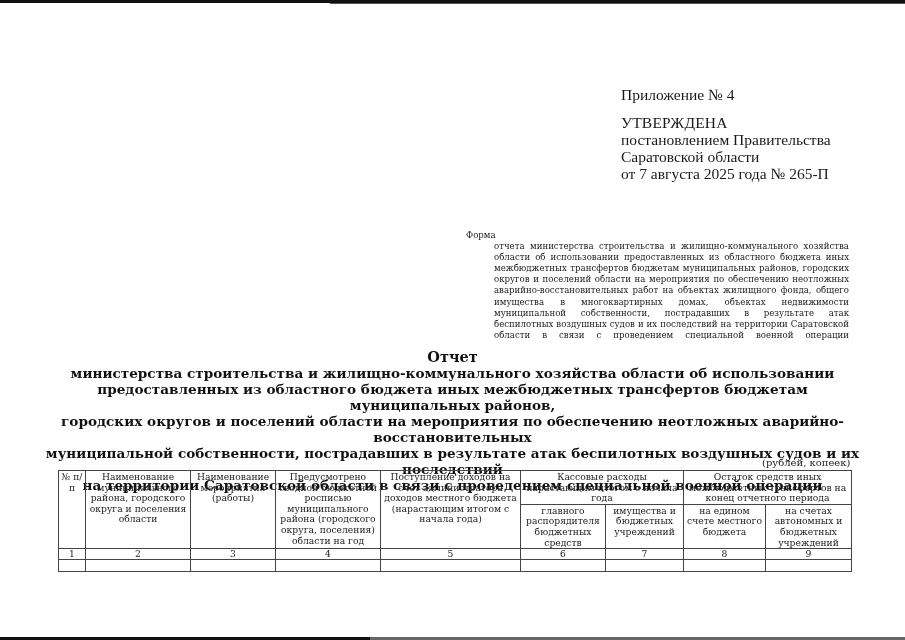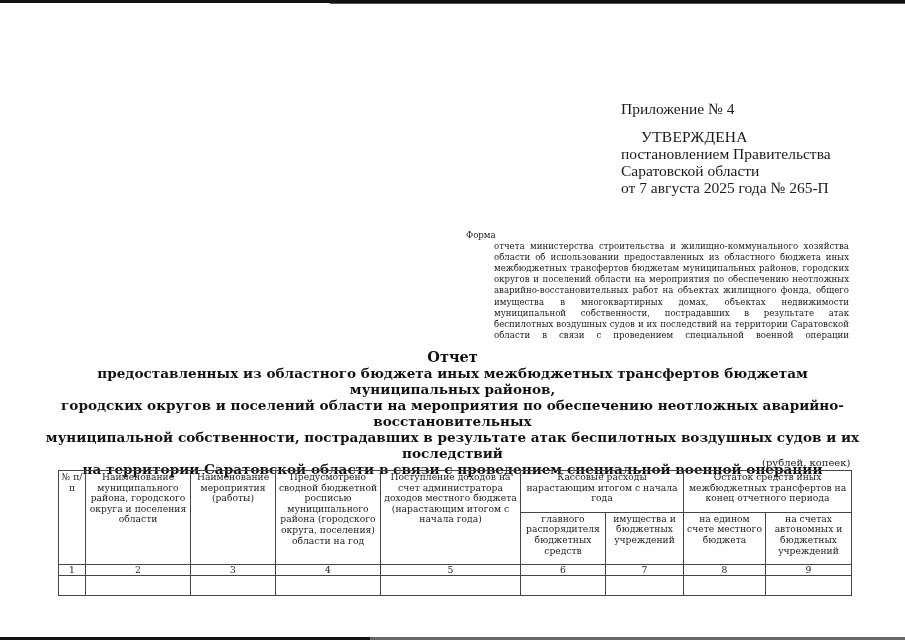--- a/index.html
+++ b/index.html
@@ -6,43 +6,43 @@
   body {
     width: 905px; height: 640px; position: relative; overflow: hidden;
     background: #ffffff; color: #111;
     font-family: "DejaVu Serif", "Liberation Serif", serif;
   }
   .scan-top { position: absolute; left: 0; top: 0; width: 905px; height: 3px; background: #111; }
   .scan-top2 { position: absolute; left: 330px; top: 3px; width: 575px; height: 1px; background: #555; }
   .scan-bottom { position: absolute; left: 0; top: 637px; width: 905px; height: 3px; background: #111; }
   .scan-bottom2 { position: absolute; left: 370px; top: 637px; width: 535px; height: 3px; background: #666; }
 
-  .approval { position: absolute; left: 621px; top: 100px; font-family: "Liberation Serif", serif; color: #1a1a1a; }
+  .approval { position: absolute; left: 621px; top: 86px; font-family: "Liberation Serif", serif; color: #1a1a1a; }
   .approval .appendix { font-size: 15.5px; line-height: 18px; margin-bottom: 10px; }
-  .approval .approved { font-size: 15.5px; line-height: 17px; letter-spacing: 0.2px; margin-left: 20px; }
+  .approval .approved { font-size: 15.5px; line-height: 17px; letter-spacing: 0.2px; }
   .approval .line { font-size: 15.5px; line-height: 17px; }
 
   .form-block { position: absolute; left: 466px; top: 230px; width: 383px; font-size: 8.6px; line-height: 11.1px; color: #222; }
   .form-block .form-title { text-align: left; margin-bottom: 0; }
   .form-block .form-desc { text-align: justify; margin-left: 28px; }
   .form-block .form-desc:after { content: ""; display: inline-block; width: 100%; }
 
   .report { position: absolute; left: 40px; top: 349px; width: 825px; text-align: center; font-weight: bold; color: #111; }
   .report .report-title { font-size: 14.5px; line-height: 16px; }
   .report .report-sub { font-size: 13.6px; line-height: 16px; }
 
   .units { position: absolute; left: 762px; top: 457px; font-size: 10px; color: #222; }
 
   table.report-table {
     position: absolute; left: 58px; top: 470px;
     border-collapse: collapse; font-size: 9.2px; line-height: 10.6px; color: #222;
     table-layout: fixed; width: 793px;
   }
   table.report-table td {
-    border: 1px solid #444; text-align: center; vertical-align: top; padding: 1px 2px 8px 2px;
+    border: 1px solid #444; text-align: center; vertical-align: top; padding: 1px 2px 0 2px;
   }
   table.report-table tr.num-row td { height: 10px; line-height: 10px; padding: 0; vertical-align: middle; }
   table.report-table tr.empty-row td { height: 10px; }
 </style>
 </head>
 <body>
 
 <div class="scan-top"></div>
 <div class="scan-top2"></div>
 <div class="scan-bottom"></div>
@@ -56,20 +56,21 @@
   <div class="line">от 7 августа 2025 года № 265-П</div>
 </div>
 
 <div class="form-block">
   <div class="form-title">Форма</div>
   <div class="form-desc">отчета министерства строительства и жилищно-коммунального хозяйства области об использовании предоставленных из областного бюджета иных межбюджетных трансфертов бюджетам муниципальных районов, городских округов и поселений области на мероприятия по обеспечению неотложных аварийно-восстановительных работ на объектах жилищного фонда, общего имущества в многоквартирных домах, объектах недвижимости муниципальной собственности, пострадавших в результате атак беспилотных воздушных судов и их последствий на территории Саратовской области в связи с проведением специальной военной операции</div>
 </div>
 
 <div class="report">
   <div class="report-title">Отчет</div>
+  <div class="report-sub">министерства строительства и жилищно-коммунального хозяйства области об использовании</div>
   <div class="report-sub">предоставленных из областного бюджета иных межбюджетных трансфертов бюджетам муниципальных районов,</div>
   <div class="report-sub">городских округов и поселений области на мероприятия по обеспечению неотложных аварийно-восстановительных</div>
   <div class="report-sub">муниципальной собственности, пострадавших в результате атак беспилотных воздушных судов и их последствий</div>
   <div class="report-sub">на территории Саратовской области в связи с проведением специальной военной операции</div>
 </div>
 
 <div class="units">(рублей, копеек)</div>
 
 <table class="report-table">
   <colgroup>

